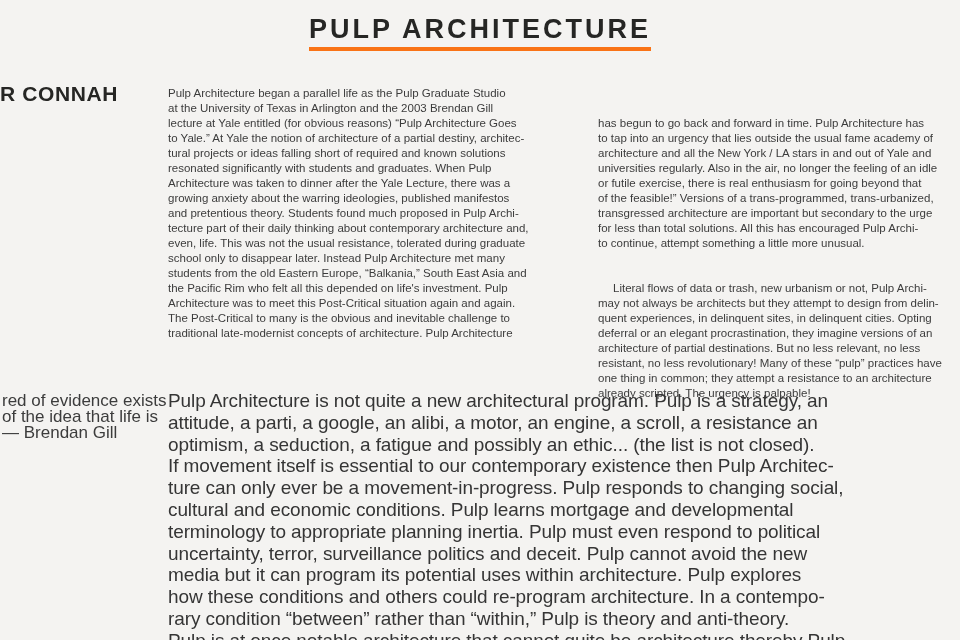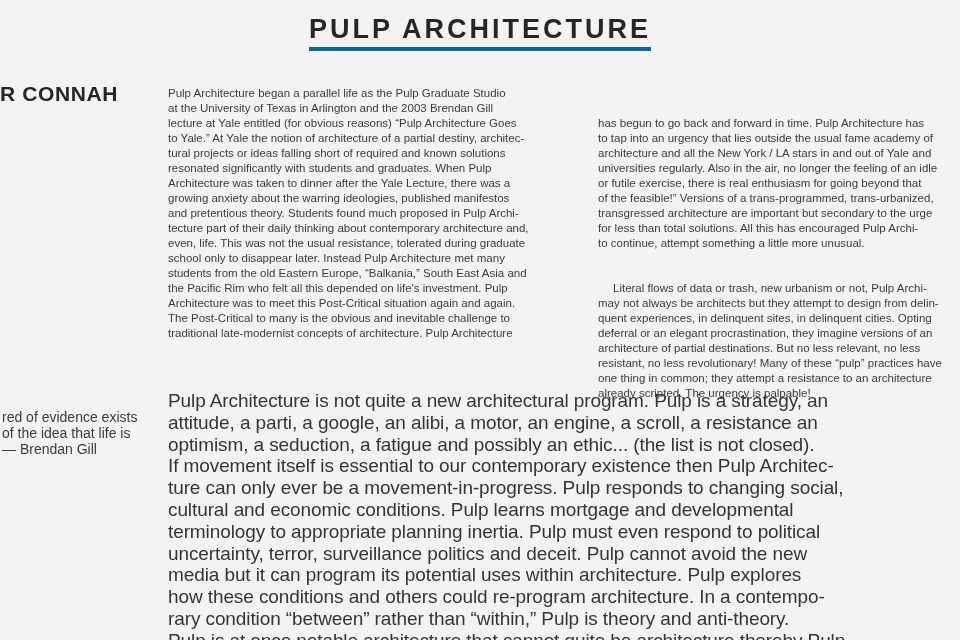--- a/index.html
+++ b/index.html
@@ -22,21 +22,21 @@
     text-align: center;
   }
   .page-title {
     display: inline-block;
     margin: 0;
     font-size: 27px;
     font-weight: bold;
     letter-spacing: 3px;
     line-height: 1.15;
     color: #262624;
-    border-bottom: 4px solid #0369a1;
+    border-bottom: 4px solid #f97316;
     padding-bottom: 2px;
   }
   .author {
     position: absolute;
     left: 0;
     top: 82px;
     font-size: 21px;
     font-weight: bold;
     letter-spacing: 0.6px;
     color: #262624;
@@ -58,22 +58,22 @@
     left: 598px;
     top: 86px;
     width: 440px;
   }
   .col-right .para2 {
     text-indent: 15px;
   }
   .margin-quote {
     position: absolute;
     left: 2px;
-    top: 409px;
-    font-size: 14px;
+    top: 393px;
+    font-size: 17px;
     line-height: 16px;
     color: #3c3c3c;
     white-space: pre;
   }
   .lead {
     position: absolute;
     left: 168px;
     top: 390px;
     font-size: 19px;
     line-height: 21.8px;

